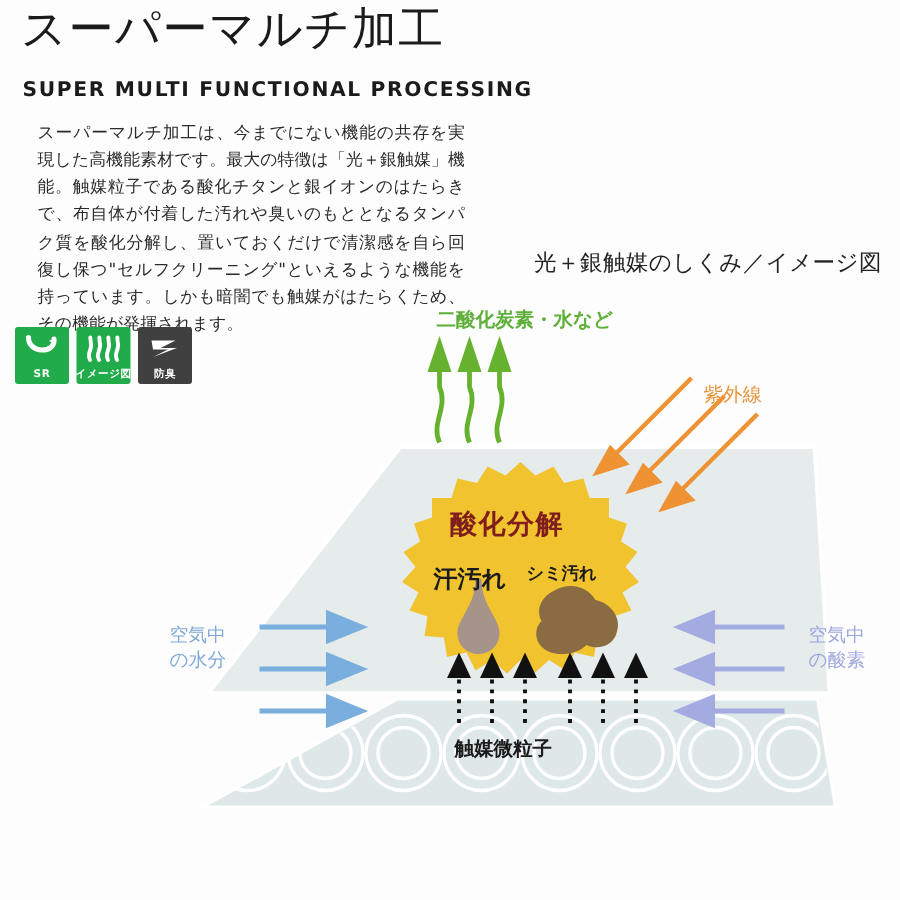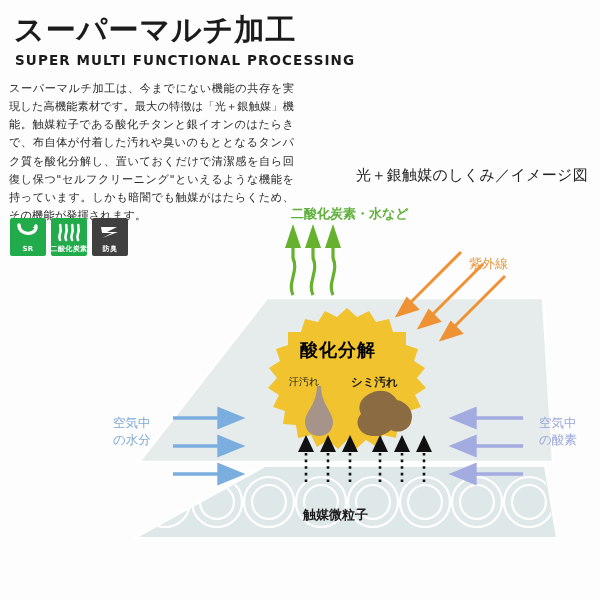--- a/index.html
+++ b/index.html
@@ -6,33 +6,33 @@
   body{
     width:600px;height:600px;
     background:#ffffff;
     font-family:"DejaVu Sans","Liberation Sans",sans-serif;
     position:relative;overflow:hidden;
   }
   #root{position:absolute;inset:0;background:#fdfdfd;}
 
   
   .title-jp{
-    position:absolute;left:14px;top:14px;
-    font-size:30px;font-weight:700;letter-spacing:1px;color:#1b1b1b;
+    position:absolute;left:14px;top:4px;
+    font-size:30px;font-weight:400;letter-spacing:1px;color:#1b1b1b;
     line-height:1.05;white-space:nowrap;
   }
   .title-en{
     position:absolute;left:15px;top:52px;
     font-size:13.5px;font-weight:700;letter-spacing:1.1px;color:#1b1b1b;
     white-space:nowrap;
   }
 
   
   .body-copy{
-    position:absolute;left:9px;top:80px;width:285px;
+    position:absolute;left:25px;top:80px;width:285px;
     font-size:11.2px;line-height:1.62;color:#2a2a2a;
     letter-spacing:.1px;text-align:justify;
   }
   .body-copy p{margin:0;}
 
   
   .badges{position:absolute;left:10px;top:218px;display:flex;gap:5px;}
   .badge{
     width:36px;height:38px;border-radius:2px;
     display:flex;flex-direction:column;align-items:center;justify-content:flex-end;
@@ -55,23 +55,23 @@
 
   
   #diagram{position:absolute;left:95px;top:190px;width:505px;height:410px;}
   #diagram svg{display:block;}
 
   .lbl{position:absolute;font-size:12.5px;line-height:1.35;white-space:nowrap;}
   .lbl-co2{left:196px;top:15px;color:#5fb03a;font-weight:700;font-size:13px;}
   .lbl-uv{left:374px;top:65px;color:#e8943a;font-weight:400;font-size:13px;}
   .lbl-water{left:18px;top:225px;color:#7fa9d8;font-weight:400;}
   .lbl-oxygen{left:444px;top:225px;color:#9aa6dd;font-weight:400;}
-  .lbl-particle{left:208px;top:316px;color:#1b1b1b;font-weight:700;font-size:13px;}
-  .lbl-decomp{left:205px;top:148px;color:#000000;font-weight:700;font-size:18px;letter-spacing:1px;}
-  .lbl-sweat{left:194px;top:185px;color:#1b1b1b;font-weight:400;font-size:10px;}
+  .lbl-particle{left:208px;top:301px;color:#1b1b1b;font-weight:700;font-size:13px;}
+  .lbl-decomp{left:205px;top:148px;color:#7f1d1d;font-weight:700;font-size:18px;letter-spacing:1px;}
+  .lbl-sweat{left:194px;top:185px;color:#1b1b1b;font-weight:700;font-size:16px;}
   .lbl-stain{left:256px;top:185px;color:#1b1b1b;font-weight:700;font-size:11.5px;}
 </style>
 </head>
 <body>
 
 <div id="root">
 
   <div class="title-jp">スーパーマルチ加工</div>
   <div class="title-en">SUPER MULTI FUNCTIONAL PROCESSING</div>
 
@@ -95,21 +95,21 @@
       <span class="glyph">
         <svg width="26" height="19" viewBox="0 0 26 19">
           <g stroke="#ffffff" stroke-width="2.6" fill="none" stroke-linecap="round">
             <path d="M4 17 C1.5 12, 6 10, 4.5 5 L4.2 2"></path>
             <path d="M10 17 C7.5 12, 12 10, 10.5 5 L10.2 2"></path>
             <path d="M16 17 C13.5 12, 18 10, 16.5 5 L16.2 2"></path>
             <path d="M22 17 C19.5 12, 24 10, 22.5 5 L22.2 2"></path>
           </g>
         </svg>
       </span>
-      <span class="blabel">二酸化炭素</span>
+      <span class="blabel">イメージ図</span>
     </div>
 
     <div class="badge" style="background:#404040">
       <span class="glyph">
         <svg width="24" height="18" viewBox="0 0 24 18">
           <path d="M3 4 L19 4 L9 9 L20 9 L4 15 L14 10 L4 10 Z" fill="#ffffff"></path>
         </svg>
       </span>
       <span class="blabel">防臭</span>
     </div>

